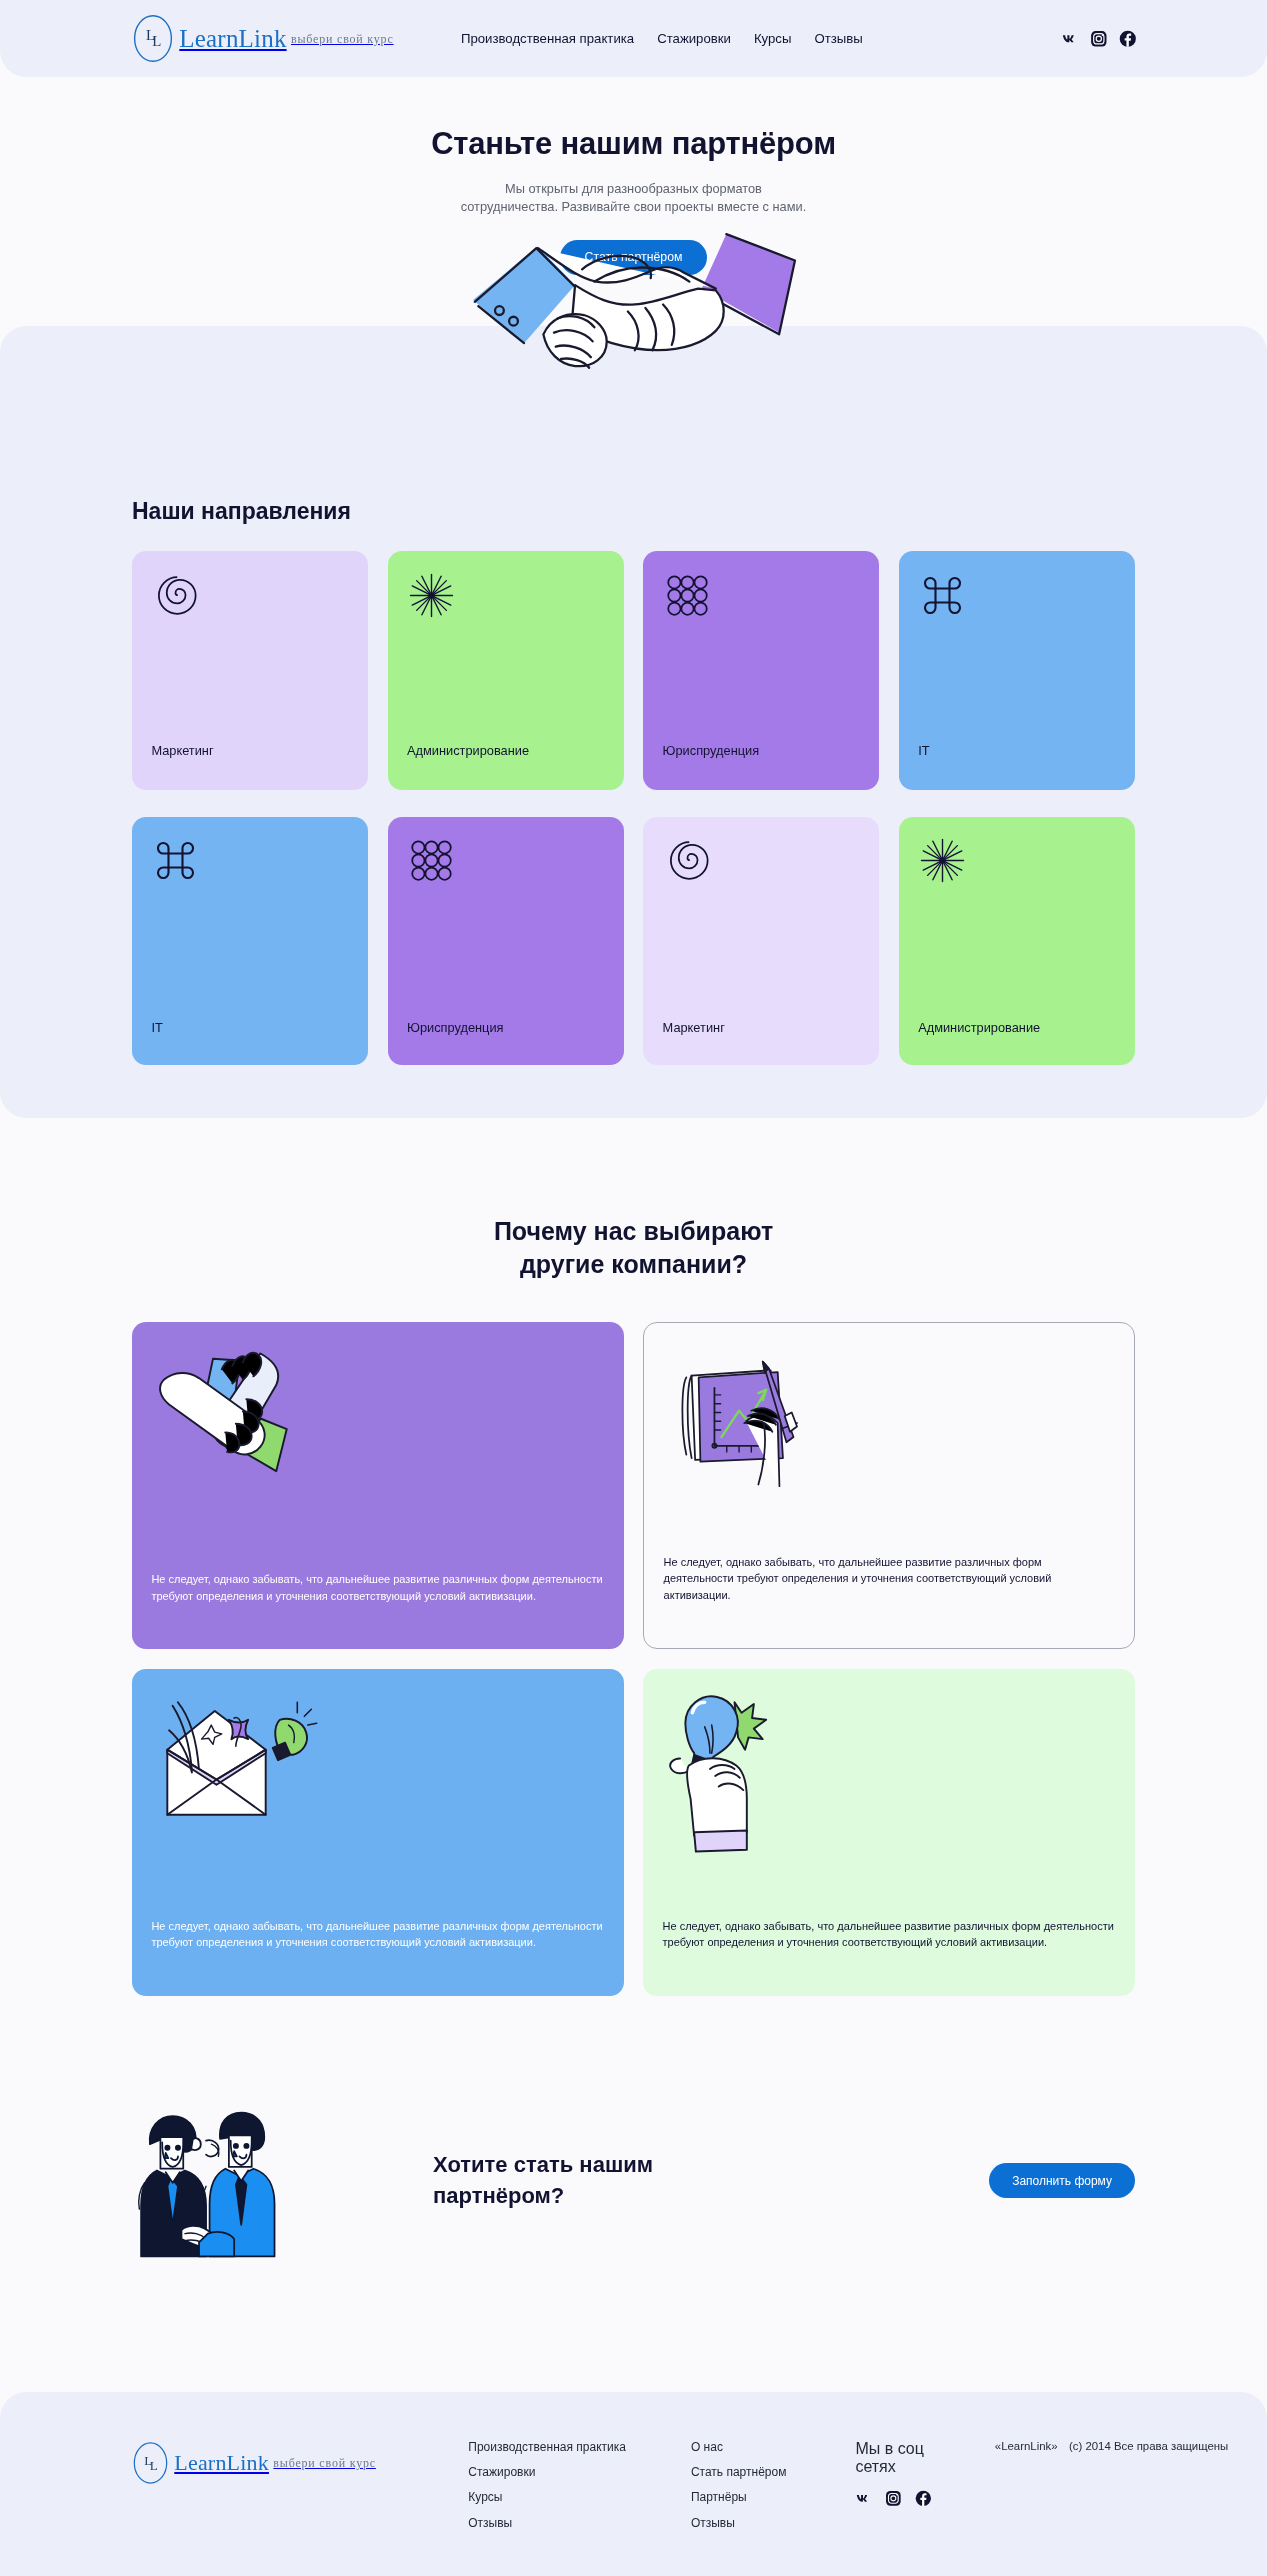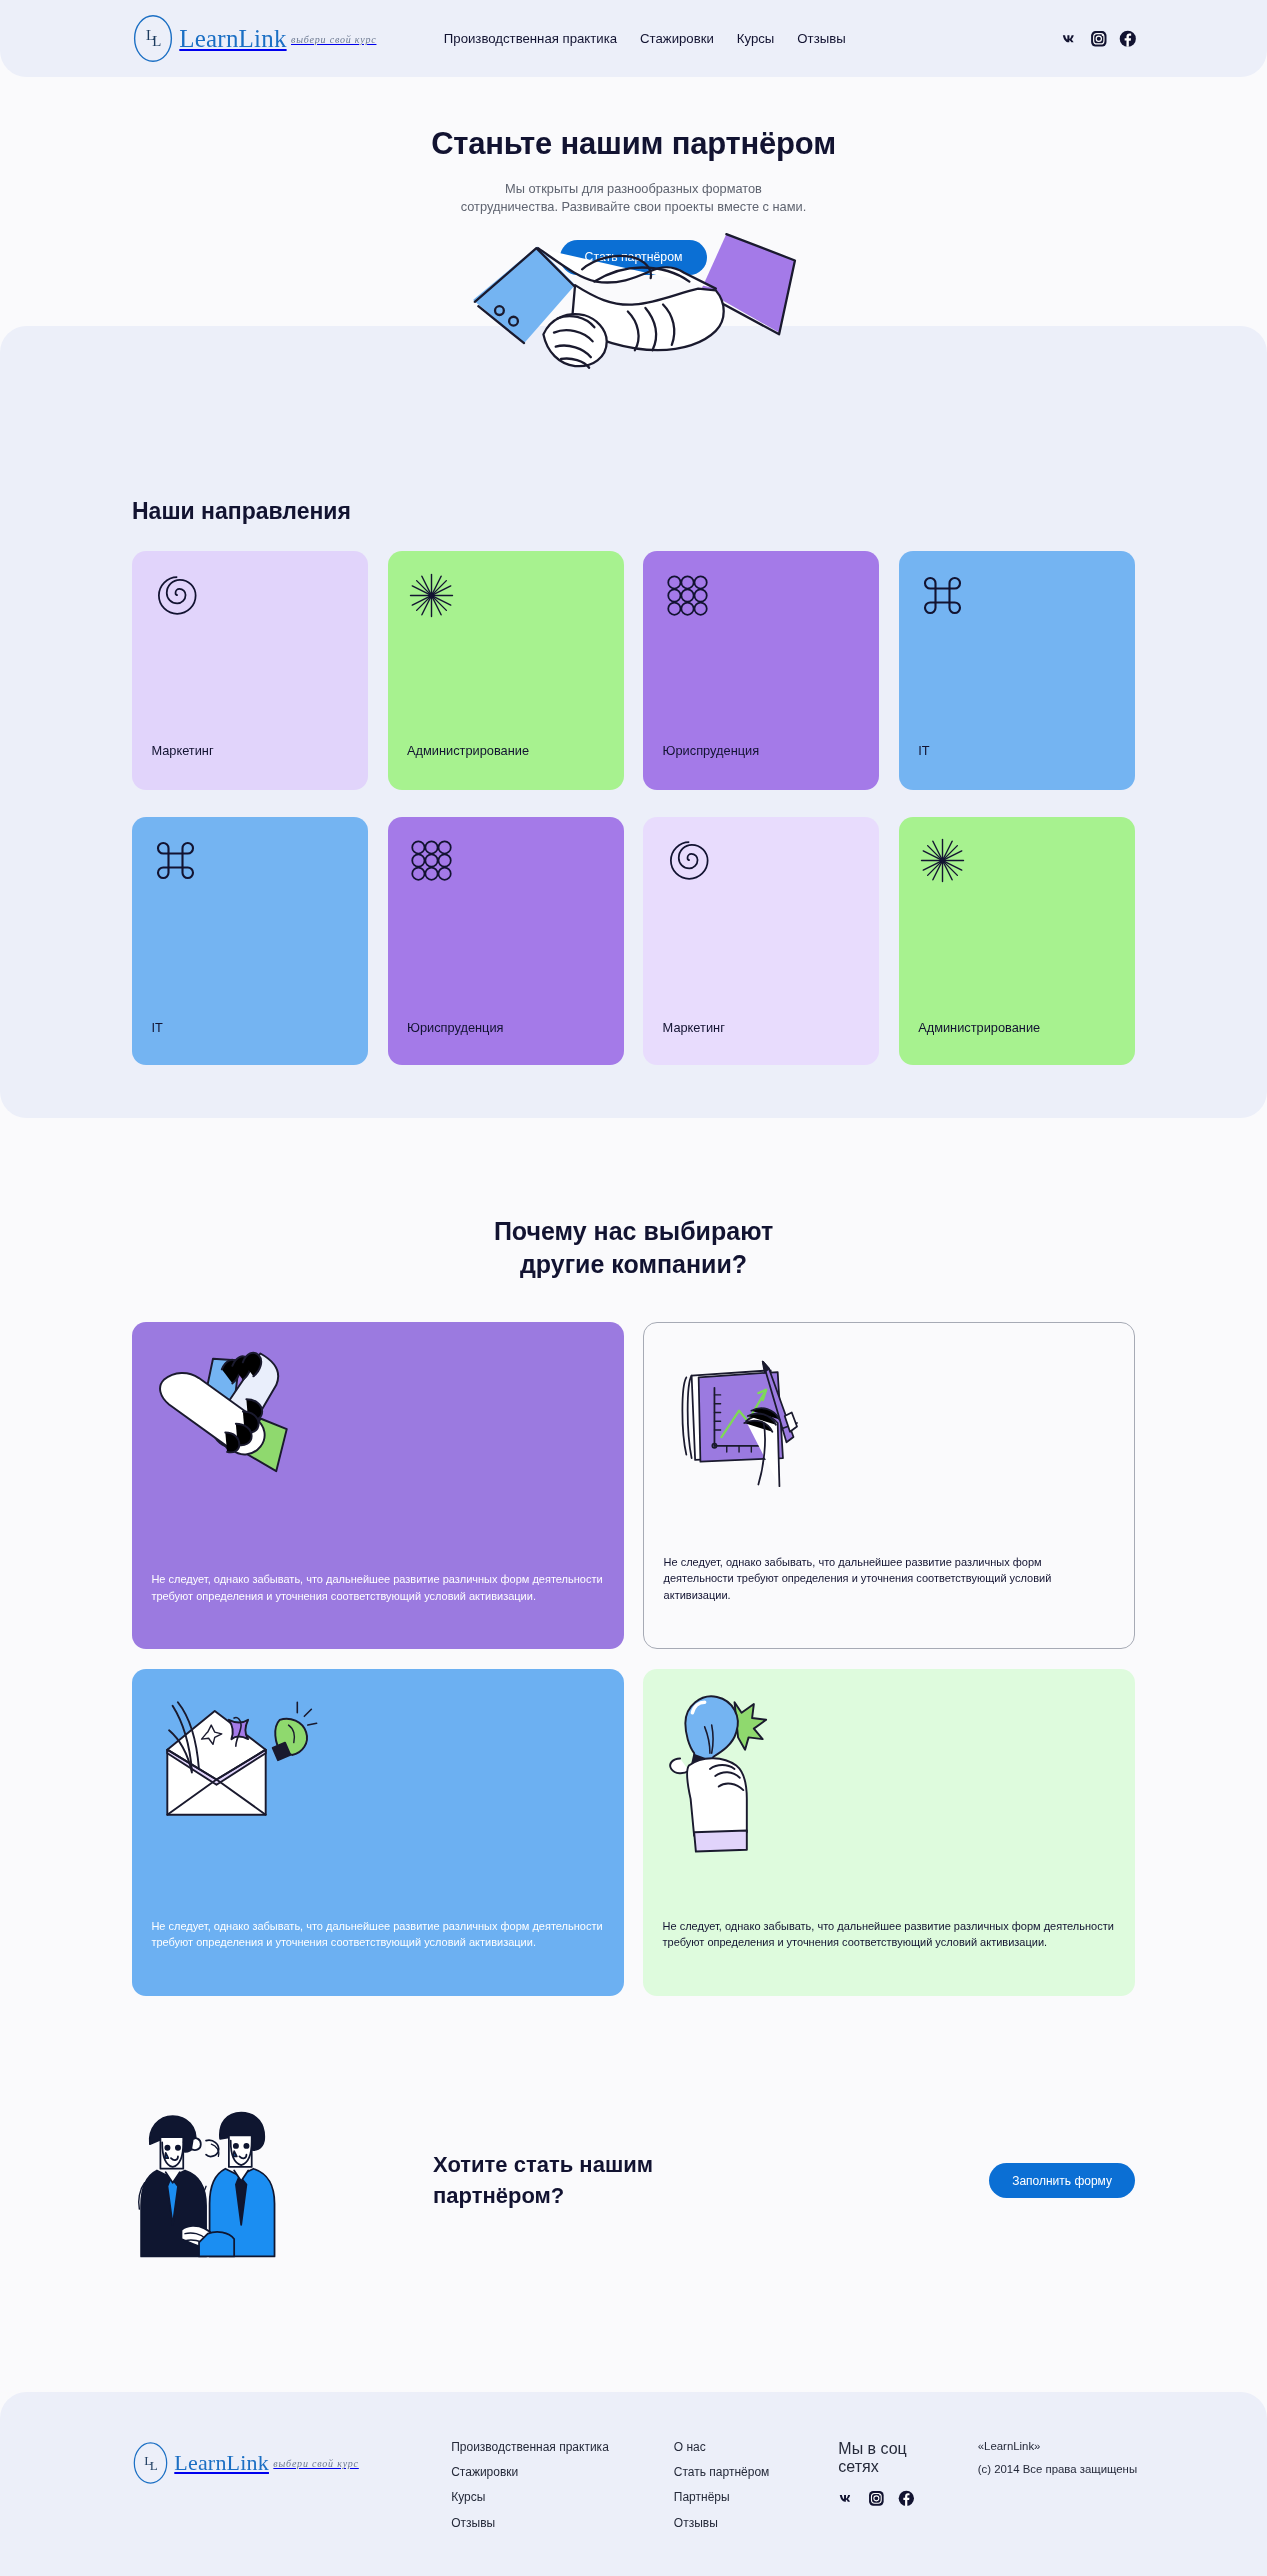--- a/index.html
+++ b/index.html
@@ -30,22 +30,21 @@
     font-family: "Liberation Serif", serif;
     font-size: 25px;
     color: #1b6fc4;
     letter-spacing: 0.2px;
     line-height: 1;
   }
   .logo-rule { display: flex; align-items: center; gap: 4.4px; margin-top: 2.6px; width: 100%; }
   .logo-rule .bar { height: 0.9px; background: #8d99b5; flex: 1; }
   .logo-tag {
     font-family: "Liberation Serif", serif;
-    font-style: italic;
-    font-size: 10px;
+    font-size: 12px;
     color: #6b7890;
     letter-spacing: 0.8px;
     white-space: nowrap;
   }
   .nav { display: flex; align-items: center; gap: 23px; margin-left: 63px; }
   .nav a {
     font-size: 13.2px;
     color: #121331;
     text-decoration: none;
     white-space: nowrap;
@@ -227,21 +226,21 @@
     color: #252a3a;
     text-decoration: none;
     white-space: nowrap;
   }
   .f-col-1 { margin-left: 88px; }
   .f-col-2 { margin-left: 65px; }
   .f-social { margin-left: 69px; }
   .f-social .f-social-title { font-size: 16px; color: #252a3a; margin-bottom: 14px; }
   .f-social .row { display: flex; gap: 13.2px; align-items: center; }
   .f-social .ic { width: 16.7px; height: 16.7px; display: block; }
-  .f-legal { margin-left: 63px; display: flex; flex-direction: column; gap: 11.4px; }
+  .f-legal { margin-left: 63px; display: flex; flex-direction: row; gap: 11.4px; }
   .f-legal span { font-size: 11.4px; color: #252a3a; white-space: nowrap; }
 </style>
 </head>
 <body>
 
 <header class="header">
   <a class="logo" href="#">
     <svg class="logo-mark" viewBox="0 0 48 58">
       <ellipse cx="24" cy="29" rx="21" ry="26" fill="none" stroke="#1b6fc4" stroke-width="1.6"></ellipse>
       <text x="16" y="31" font-family="Liberation Serif, serif" font-size="17" fill="#1b3a5e">L</text>

